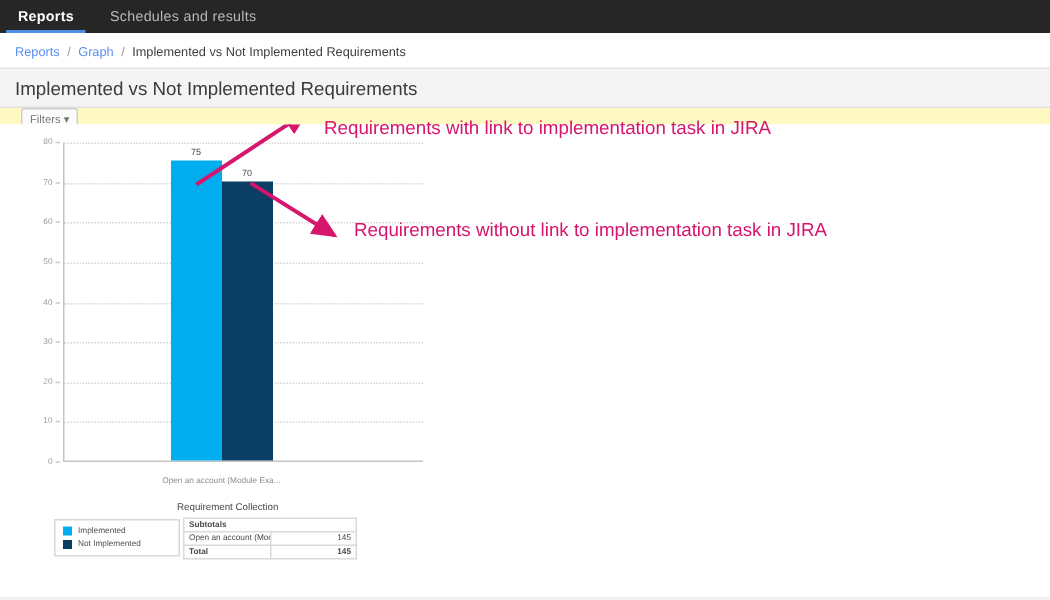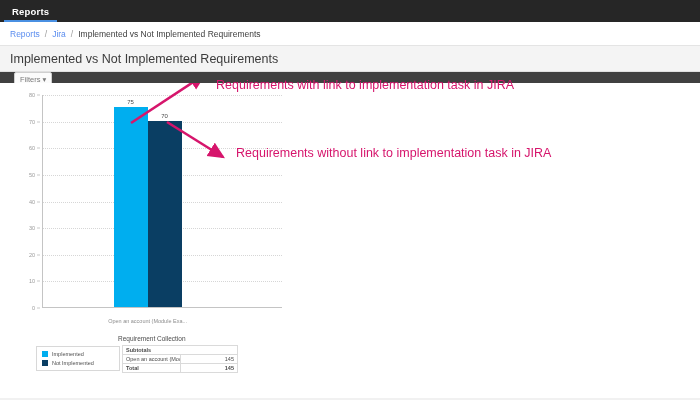--- a/index.html
+++ b/index.html
@@ -80,21 +80,21 @@
     border-bottom: 1px solid #e0e0e0;
   }
   .page-title {
     font-size: 12.5px;
     color: #3b3b3b;
   }
 
   
   .toolbar {
     height: 11px;
-    background: #404040;
+    background: #fef9c3;
     display: flex;
     align-items: flex-start;
     padding: 0 14px;
     overflow: hidden;
     position: relative;
   }
   .tb-btn {
     border: 1px solid #cfcfcf;
     background: #fbfbfb;
     border-radius: 2px;
@@ -309,26 +309,29 @@
     background: #f1f1f1;
   }
 </style>
 </head>
 <body>
 
 <div class="topnav">
   <div class="topnav-tab active">
     <span>Reports</span>
   </div>
+  <div class="topnav-tab">
+    <span>Schedules and results</span>
+  </div>
 </div>
 
 <div class="breadcrumb">
   <span class="crumb-link">Reports</span>
   <span class="crumb-sep">/</span>
-  <span class="crumb-link">Jira</span>
+  <span class="crumb-link">Graph</span>
   <span class="crumb-sep">/</span>
   <span class="crumb-current">Implemented vs Not Implemented Requirements</span>
 </div>
 
 <div class="title-bar">
   <span class="page-title">Implemented vs Not Implemented Requirements</span>
 </div>
 
 <div class="toolbar">
   <div class="tb-btn">

